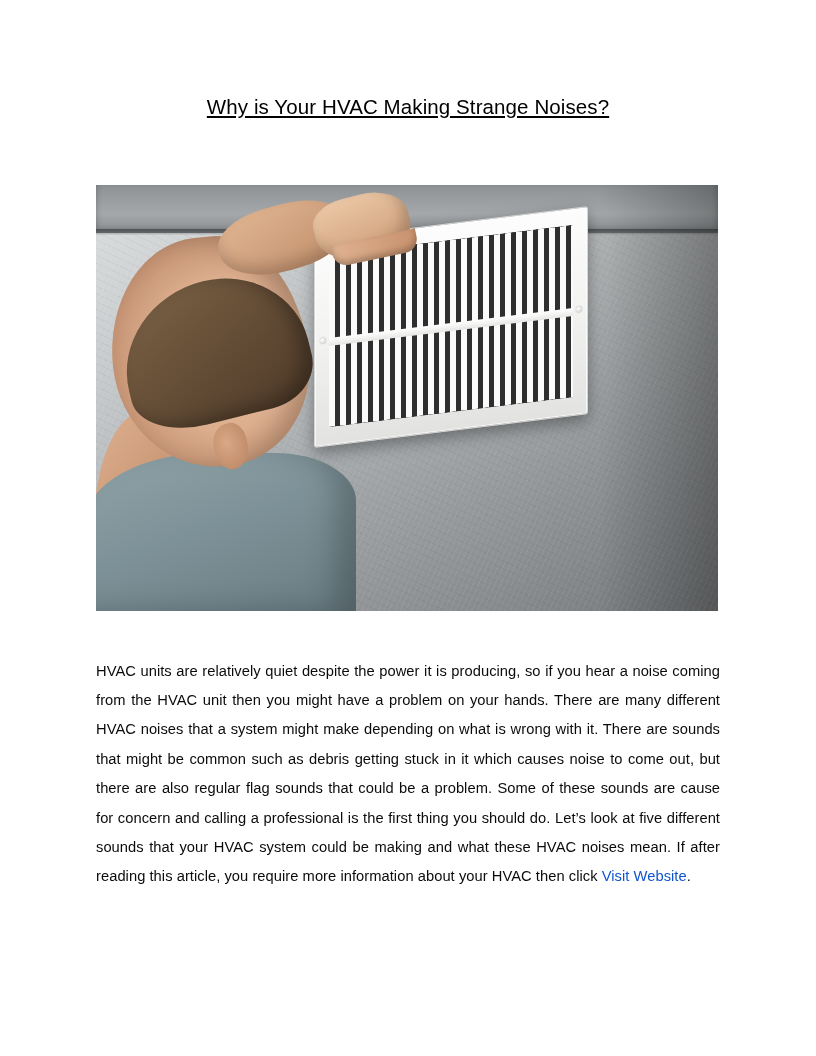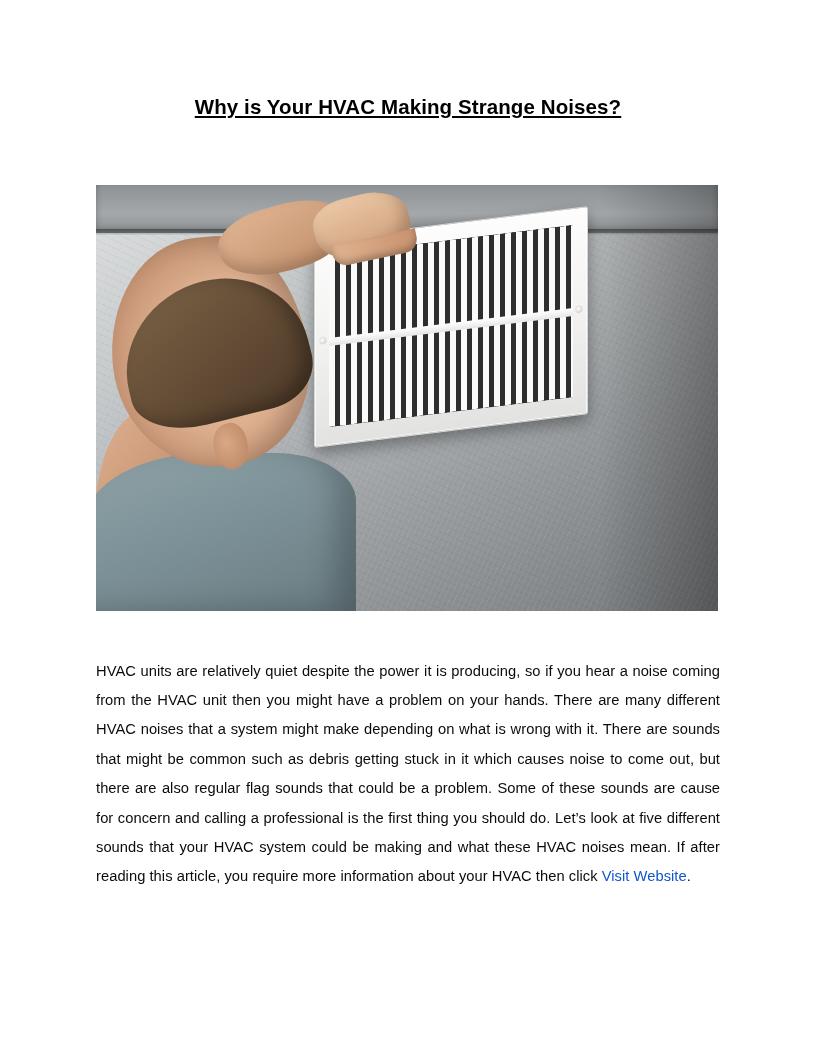--- a/index.html
+++ b/index.html
@@ -18,21 +18,21 @@
     position: relative;
     width: 816px;
     height: 1056px;
     background: #ffffff;
     box-sizing: border-box;
     padding: 72px 96px;
   }
   .doc-title {
     text-align: center;
     font-size: 20.5px;
-    font-weight: bold;
+    font-weight: normal;
     text-decoration: underline;
     letter-spacing: 0.1px;
     margin: 22px 0 0 0;
     line-height: 1.3;
   }
   .figure {
     margin: 64px 0 0 0;
     width: 622px;
     height: 426px;
     position: relative;

